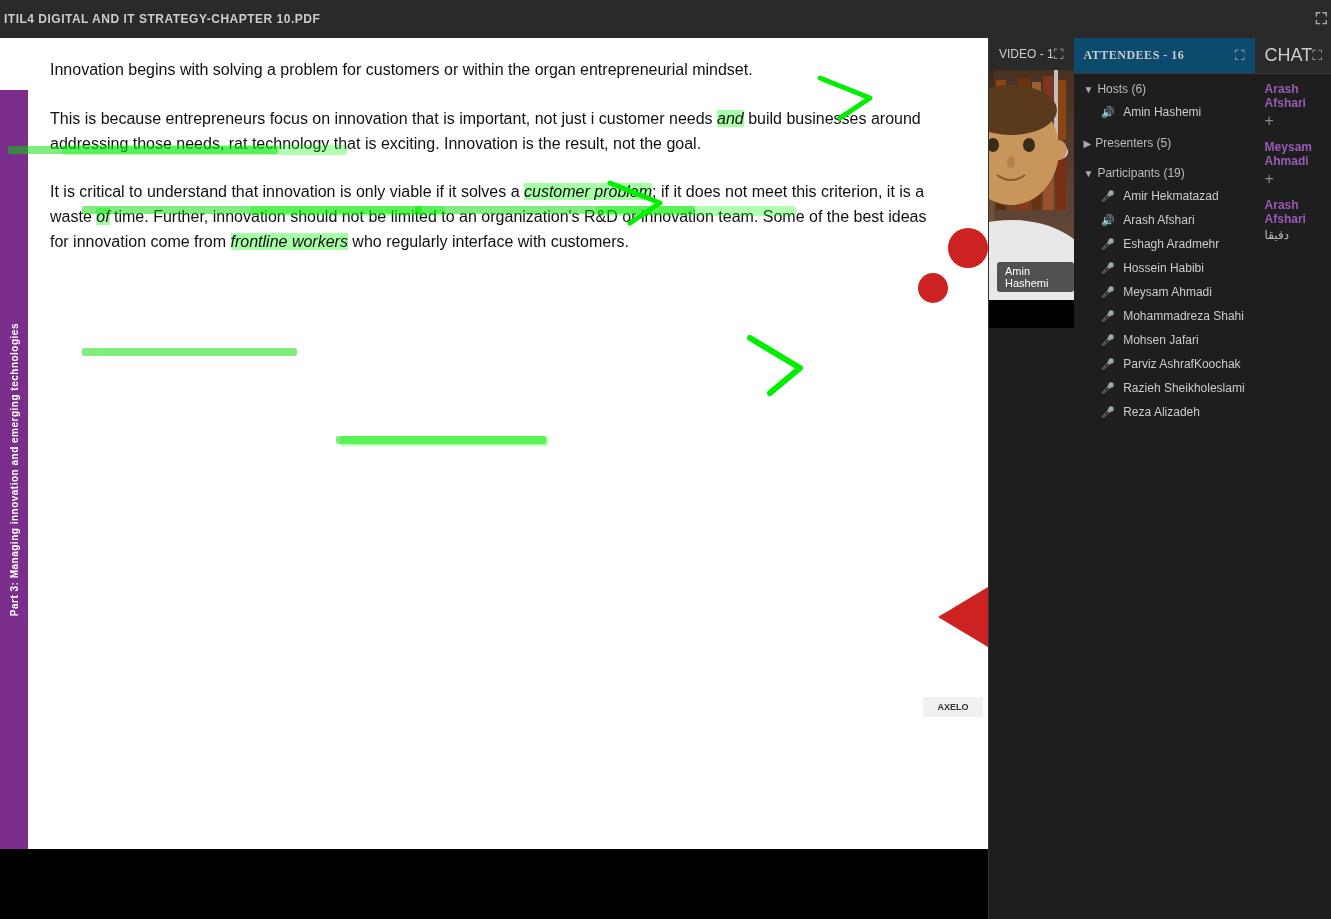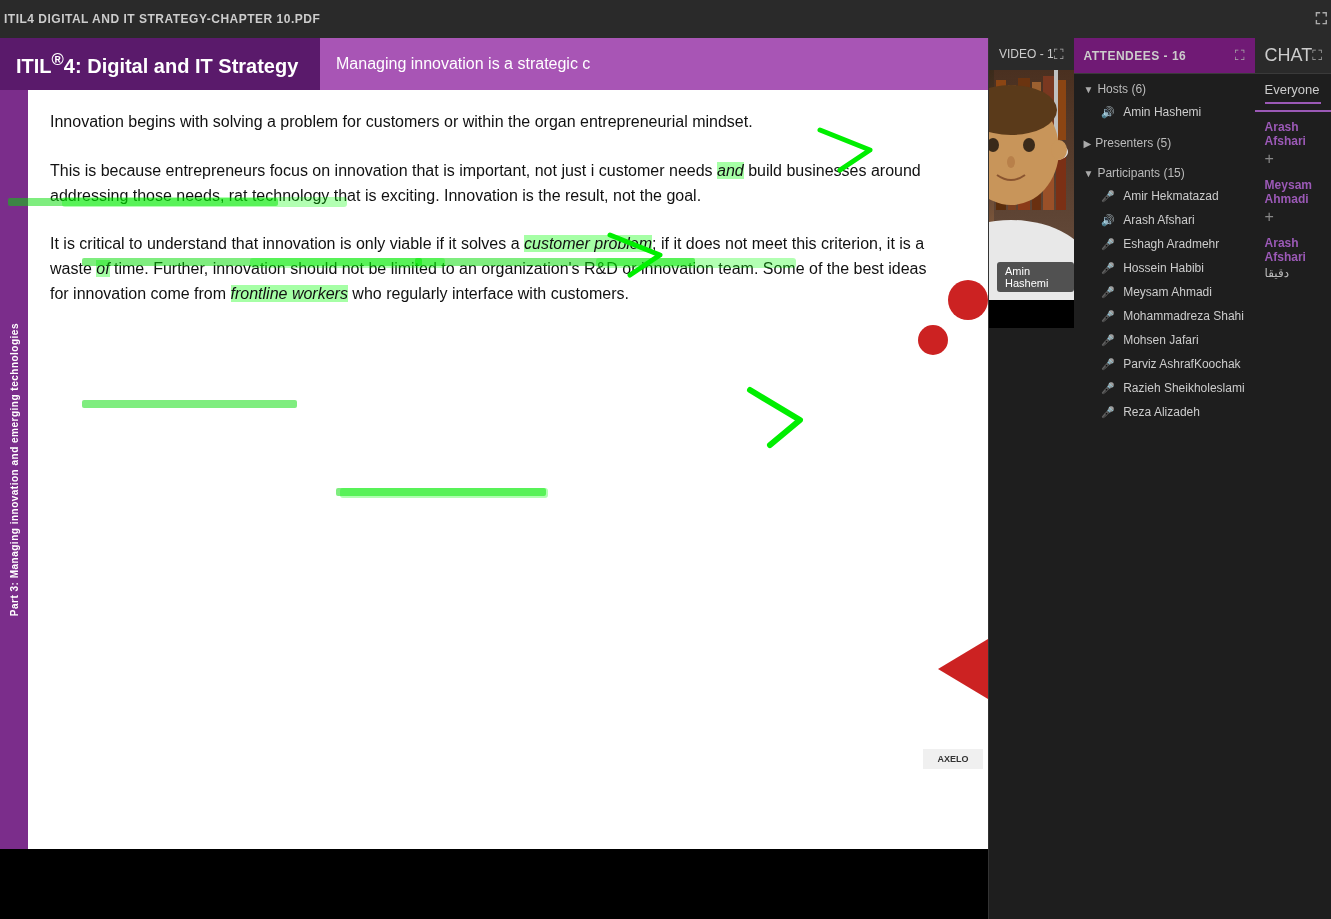--- a/index.html
+++ b/index.html
@@ -264,26 +264,27 @@
       border-radius: 3px;
     }
 
     
     .attendees-section {
       flex-shrink: 0;
       background: #1e1e1e;
     }
     .section-header {
       height: 36px;
-      background: #701a75;
+      background: #0c4a6e;
       display: flex;
       align-items: center;
       justify-content: space-between;
       padding: 0 10px;
       border-bottom: 1px solid #3a3a3a;
+      font-family: Liberation Serif, serif;
     }
     .section-header-title {
       color: #ccc;
       font-size: 12px;
       font-weight: bold;
       letter-spacing: 0.5px;
     }
     .section-header-icon {
       color: #aaa;
       font-size: 14px;
@@ -394,30 +395,20 @@
 <div class="top-bar">
   <span class="top-bar-title">ITIL4 DIGITAL AND IT STRATEGY-CHAPTER 10.PDF</span>
   <span class="top-bar-icon">⛶</span>
 </div>
 
 <div class="main-layout">
 
   <div class="presentation-panel">
     <div class="slide-area">
 
-      <div class="slide-header">
-        <div class="slide-header-left">
-          <span class="itil-title">
-            <strong>ITIL<sup>®</sup>4:</strong> Digital and IT Strategy
-          </span>
-        </div>
-        <div class="slide-header-right">
-          <span class="subtitle">Managing innovation is a strategic c</span>
-        </div>
-      </div>
 
       <div class="side-label">
         <span class="side-label-text">Part 3:  Managing innovation and emerging technologies</span>
       </div>
 
       <div class="slide-content">
 
         <svg class="annotations-overlay" xmlns="http://www.w3.org/2000/svg">
 
           <rect x="8" y="108" width="270" height="8" fill="rgba(0,220,0,0.5)" rx="2"></rect>
@@ -561,21 +552,21 @@
       <div class="attendee-group">
         <div class="attendee-group-header">
           <span class="collapse-icon">▶</span>
           <span>Presenters (5)</span>
         </div>
       </div>
 
       <div class="attendee-group">
         <div class="attendee-group-header">
           <span class="collapse-icon">▼</span>
-          <span>Participants (15)</span>
+          <span>Participants (19)</span>
         </div>
         <div class="attendee-item">
           <span class="attendee-mic-icon">🎤</span>
           <span>Amir Hekmatazad</span>
         </div>
         <div class="attendee-item">
           <span class="attendee-mic-icon attendee-speaking">🔊</span>
           <span>Arash Afshari</span>
         </div>
         <div class="attendee-item">
@@ -611,24 +602,20 @@
           <span>Reza Alizadeh</span>
         </div>
       </div>
     </div>
 
     <div class="chat-section">
       <div class="chat-top">
         <span class="chat-title">CHAT</span>
         <span class="chat-icon">⛶</span>
       </div>
-      <div class="chat-to">
-        <span class="chat-to-text">Everyone</span>
-        <div class="chat-to-underline"></div>
-      </div>
       <div class="chat-messages">
         <div class="chat-message">
           <div class="chat-message-sender" style="color:#9b59b6;">Arash Afshari</div>
           <div class="chat-message-plus">+</div>
         </div>
         <div class="chat-message">
           <div class="chat-message-sender" style="color:#9b59b6;">Meysam Ahmadi</div>
           <div class="chat-message-plus">+</div>
         </div>
         <div class="chat-message">

